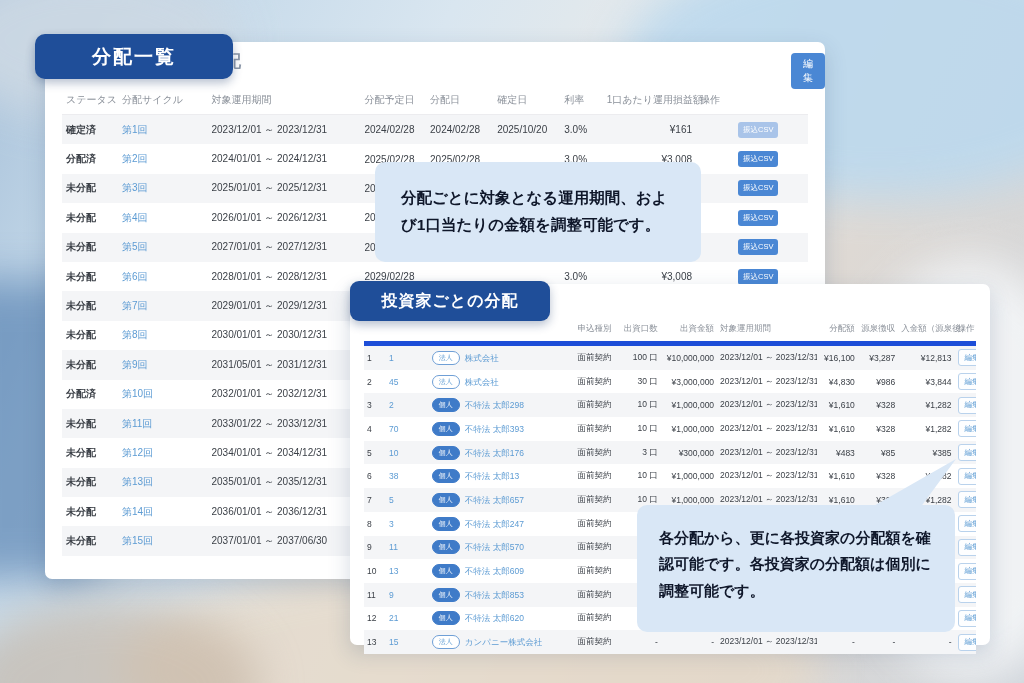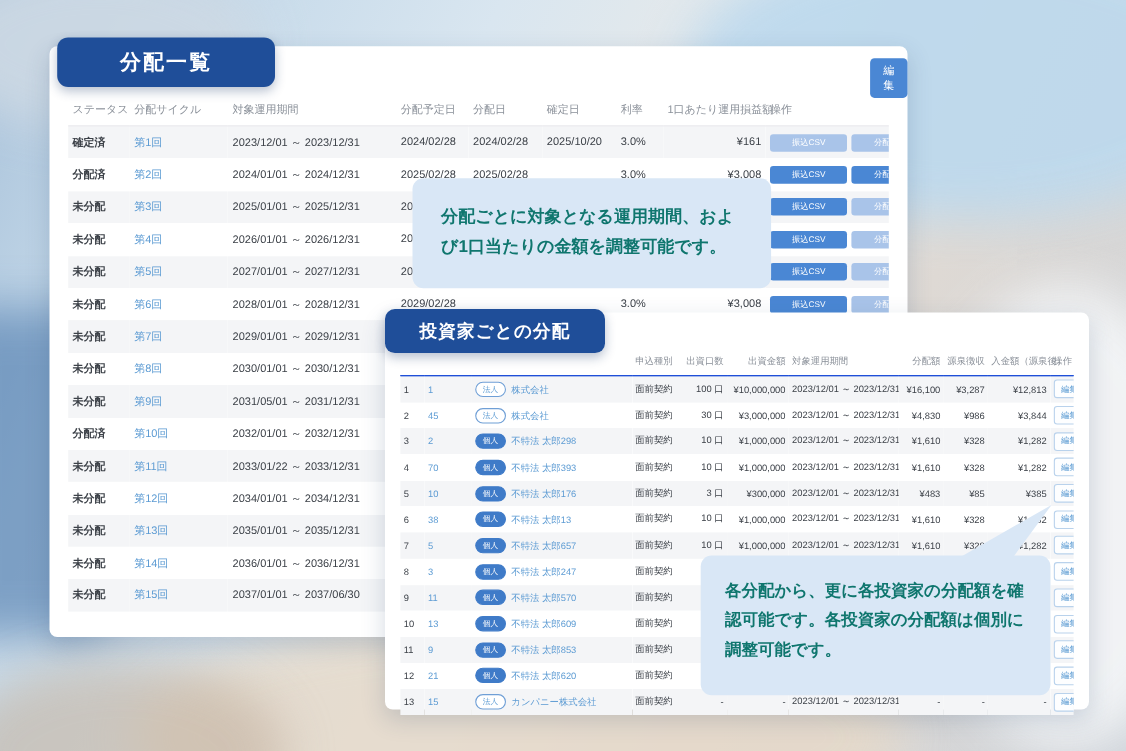--- a/index.html
+++ b/index.html
@@ -12,52 +12,52 @@
   .blob.white-r{left:840px;top:260px;width:260px;height:420px;background:#f4f6f8;opacity:.9;}
   .blob.beige{left:120px;top:560px;width:700px;height:220px;background:#e6d9c8;opacity:.8;}
   .blob.warm2{left:-40px;top:600px;width:300px;height:170px;background:#c3b2a0;opacity:.6;}
   .blob.topl{left:-60px;top:-40px;width:300px;height:160px;background:#cdd9e4;opacity:.9;}
 
   .card{position:absolute;background:#fff;border-radius:7px;box-shadow:0 8px 22px rgba(40,70,110,.20);}
   .panel1{left:45px;top:42px;width:780px;height:537px;z-index:1;}
   .panel2{left:350px;top:284px;width:640px;height:361px;z-index:5;}
 
   .badge{position:absolute;background:#1f4e99;color:#fff;font-weight:bold;display:flex;align-items:center;justify-content:center;box-shadow:0 4px 10px rgba(20,50,100,.30);}
-  .badge1{left:52px;top:34px;width:198px;height:45px;border-radius:10px;font-size:19px;z-index:3;letter-spacing:2px;}
+  .badge1{left:35px;top:34px;width:198px;height:45px;border-radius:10px;font-size:19px;z-index:3;letter-spacing:2px;}
   .badge2{left:350px;top:281px;width:200px;height:40px;border-radius:9px;font-size:16px;z-index:6;letter-spacing:1px;}
   .footer-badge{left:0;top:594px;width:376px;height:47px;border-radius:0 24px 24px 0;font-size:21px;z-index:8;justify-content:flex-start;padding-left:44px;box-sizing:border-box;letter-spacing:1px;}
 
   .title-frag{position:absolute;left:233px;top:50px;width:10px;height:20px;overflow:hidden;z-index:2;color:#8b97a8;font-size:17px;font-weight:bold;}
   .title-frag span{display:inline-block;margin-left:-9px;}
 
   .edit-top{position:absolute;left:791px;top:53px;z-index:2;background:#4a87d4;color:#fff;border:none;border-radius:4px;font-size:10px;padding:4px 9px;cursor:pointer;}
 
   table{border-collapse:collapse;table-layout:fixed;width:100%;}
   .t1-wrap{padding:46px 17px 0 17px;}
   .t1 th{font-size:10px;color:#8a9099;font-weight:normal;text-align:left;padding:5px 4px 7px;border-bottom:1px solid #ececef;white-space:nowrap;margin-top:44px;}
   .t1 td{font-size:10px;color:#3c4148;padding:0 4px;height:29.4px;white-space:nowrap;overflow:hidden;}
   .t1 tr.alt td{background:#f4f5f7;}
   .t1 .status{font-weight:bold;}
   .t1 .num,.t1 th.num{text-align:right;}
   .link{color:#5c9bd3;text-decoration:none;cursor:pointer;}
-  .btn{display:inline-block;border:none;border-radius:3px;color:#fff;font-size:7.5px;padding:3px 20px;margin-right:4px;cursor:pointer;white-space:nowrap;}
+  .btn{display:inline-block;border:none;border-radius:3px;color:#fff;font-size:7.5px;padding:3px 5px;margin-right:4px;cursor:pointer;white-space:nowrap;margin-left:38px;}
   .btn.primary{background:#4a87d4;}
   .btn.muted{background:#a9c4e9;}
 
   .t2-wrap{padding:36px 14px 0 14px;}
-  .t2 th{font-size:8.5px;color:#8a9099;font-weight:normal;text-align:left;padding:3px 3px 6px;border-bottom:1px solid #1d4ed8;white-space:nowrap;}
+  .t2 th{font-size:8.5px;color:#8a9099;font-weight:normal;text-align:left;padding:3px 3px 6px;border-bottom:5px solid #1d4ed8;white-space:nowrap;}
   .t2 td{font-size:8.5px;color:#3c4148;padding:0 3px;height:23.7px;white-space:nowrap;overflow:hidden;}
   .t2 tr.alt td{background:#f4f5f7;}
   .t2 .num,.t2 th.num{text-align:right;}
   .pill{display:inline-block;border-radius:999px;font-size:7px;padding:1px 6px;margin-right:5px;vertical-align:1px;}
   .pill.outline{border:1px solid #6f9fd6;color:#5c9bd3;background:#fff;}
   .pill.solid{border:1px solid #3f7bc8;background:#3f7bc8;color:#fff;}
   .edit-sm{display:inline-block;border:1px solid #b9d2ec;background:#fdfeff;color:#5c9bd3;border-radius:3px;font-size:7.5px;padding:2.5px 6px;cursor:pointer;}
 
-  .tooltip{position:absolute;background:#d9e7f6;border-radius:10px;color:#0f766e;font-weight:bold;box-sizing:border-box;}
+  .tooltip{position:absolute;background:#d9e7f6;border-radius:10px;color:#0f172a;font-weight:bold;box-sizing:border-box;}
   .tooltip1{left:375px;top:162px;width:326px;height:100px;z-index:4;font-size:15.5px;line-height:1.75;padding:22px 26px;}
   .tooltip2{left:637px;top:505px;width:318px;height:127px;z-index:7;font-size:15px;line-height:1.75;padding:20px 22px;}
   .tail2{position:absolute;left:872px;top:459px;width:84px;height:48px;background:#d9e7f6;z-index:7;
     clip-path:polygon(100% 0, 58% 100%, 0 100%);}
 
   .hdr-frag{position:absolute;height:6px;border-radius:3px;background:rgba(110,150,200,.55);filter:blur(1px);z-index:6;}
 </style>
 </head>
 <body>
 

